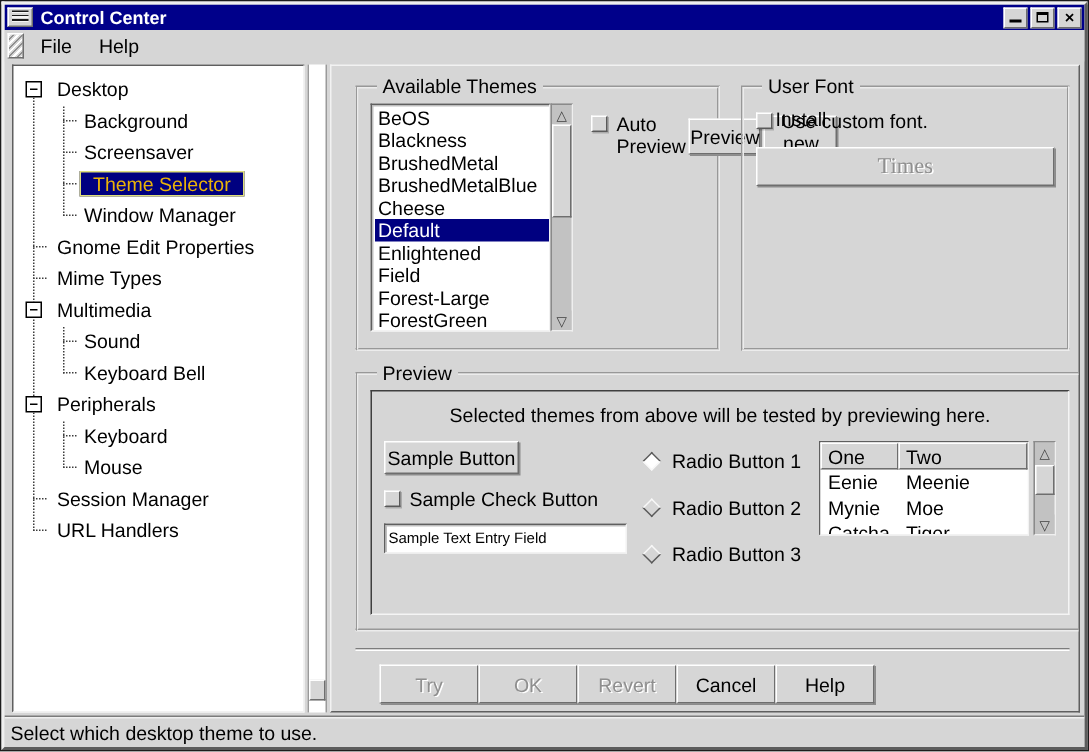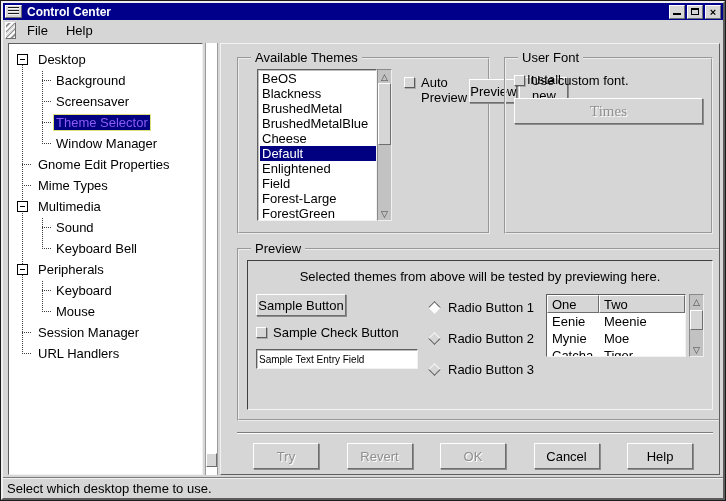--- a/index.html
+++ b/index.html
@@ -103,40 +103,40 @@
   }
   .expander {
     position: absolute; left: 8px; top: 5px; width: 11px; height: 11px;
     background: #fff; border: 1px solid #000;
   }
   .expander::after {
     content: ""; position: absolute; left: 2px; top: 4px; width: 5px; border-top: 1px solid #000;
   }
   .tlabel { padding: 1px 3px; }
   .trow.selected .tlabel {
-    background: #000080; color: #8b5cf6; border: 1px solid #dede7a; padding: 0 2px;
+    background: #000080; color: #eab308; border: 1px solid #dede7a; padding: 0 8px;
   }
 
   
   .right-panel {
     flex: 1; margin: 2px 3px 2px 1px;
     border: 1px solid; border-color: #f2f2f2 #5f5f5f #5f5f5f #f2f2f2;
     background: #d6d6d6;
     padding: 6px 6px 0 16px;
     display: flex; flex-direction: column; overflow: hidden;
   }
   fieldset {
     border: 2px groove #ececec;
     padding: 4px 8px 6px 8px;
   }
   legend { padding: 0 4px; margin-left: 4px; }
 
   .row1 { display: flex; gap: 14px; height: 184px; flex: none; }
   .fs-themes { width: 232px; flex: none; }
-  .fs-themes .inner { display: flex; height: 100%; margin-left: 10px; }
+  .fs-themes .inner { display: flex; height: 100%; }
   .fs-userfont { flex: 1; }
 
   .listbox {
     width: 120px; height: 152px; background: #fff;
     border: 1px solid; border-color: #5f5f5f #f2f2f2 #f2f2f2 #5f5f5f;
     box-shadow: inset 1px 1px 0 rgba(0,0,0,.25);
     overflow: hidden; padding: 1px 0 0 2px;
   }
   .litem { height: 15px; line-height: 15px; white-space: nowrap; padding-left: 2px; }
   .litem.selected { background: #000080; color: #fff; }
@@ -222,21 +222,21 @@
   .th-one { width: 52px; flex: none; }
   .th-two { flex: 1; }
   .tbody { height: 43px; overflow: hidden; background: #fff; }
   .tr { display: flex; height: 17px; line-height: 17px; }
   .td1 { width: 52px; flex: none; padding-left: 5px; }
   .td2 { flex: 1; padding-left: 5px; }
   .table-scroll { height: 63px; margin-left: 3px; }
   .table-scroll .sthumb { top: 2px; height: 20px; }
 
   .sep { margin-top: 11px; height: 2px; border-top: 1px solid #7c7c7c; border-bottom: 1px solid #fff; flex: none; }
-  .actions { display: flex; justify-content: space-between; padding: 9px 20px 0 16px; flex: none; }
+  .actions { display: flex; justify-content: flex-start; padding: 9px 20px 0 16px; flex: none; }
   .btn-action { width: 66px; height: 26px; }
   .btn.disabled { color: #8f8f8f; text-shadow: 1px 1px 0 #fff; }
 
   
   .statusbar {
     height: 21px; flex: none;
     border-top: 1px solid #7c7c7c;
     box-shadow: inset 0 1px 0 #f0f0f0;
     display: flex; align-items: center; padding-left: 4px;
     background: #d6d6d6;
@@ -436,22 +436,22 @@
                 </div>
               </div>
             </div>
           </div>
         </fieldset>
 
         <div class="sep"></div>
 
         <div class="actions">
           <button class="btn btn-action disabled" disabled="">Try</button>
+          <button class="btn btn-action disabled" disabled="">OK</button>
           <button class="btn btn-action disabled" disabled="">Revert</button>
-          <button class="btn btn-action disabled" disabled="">OK</button>
           <button class="btn btn-action">Cancel</button>
           <button class="btn btn-action">Help</button>
         </div>
       </div>
     </div>
 
     <div class="statusbar">
       <span>Select which desktop theme to use.</span>
     </div>
 

